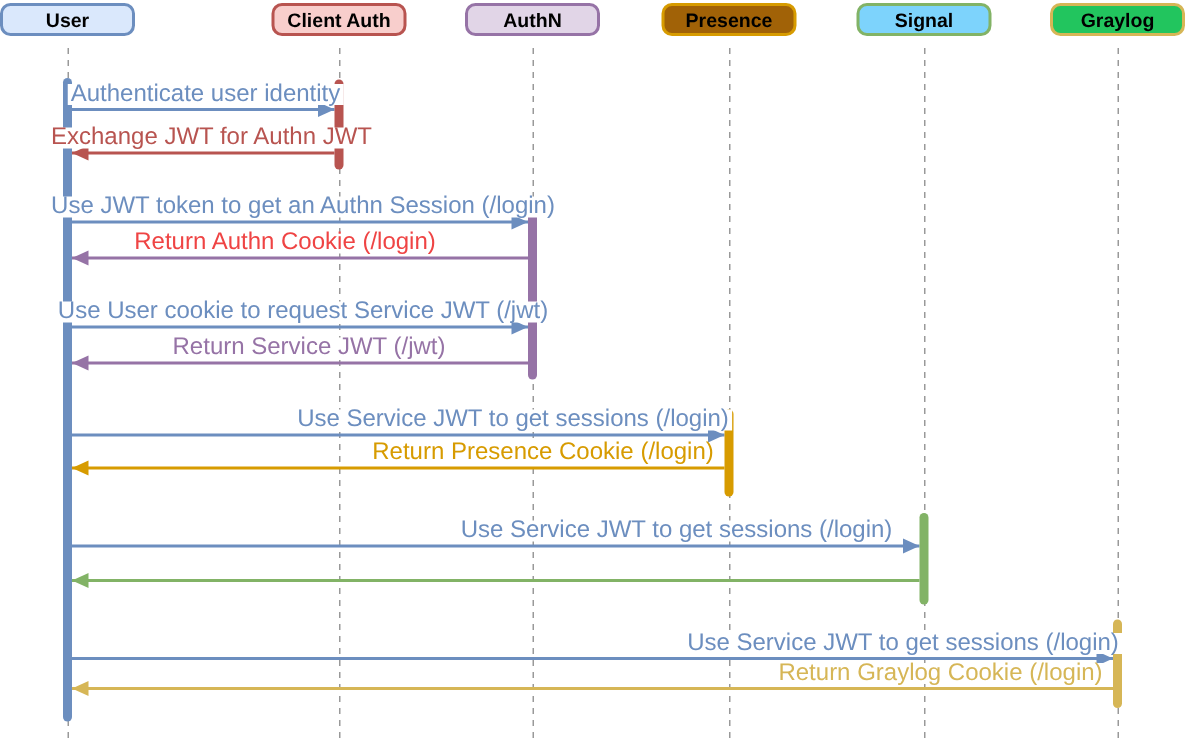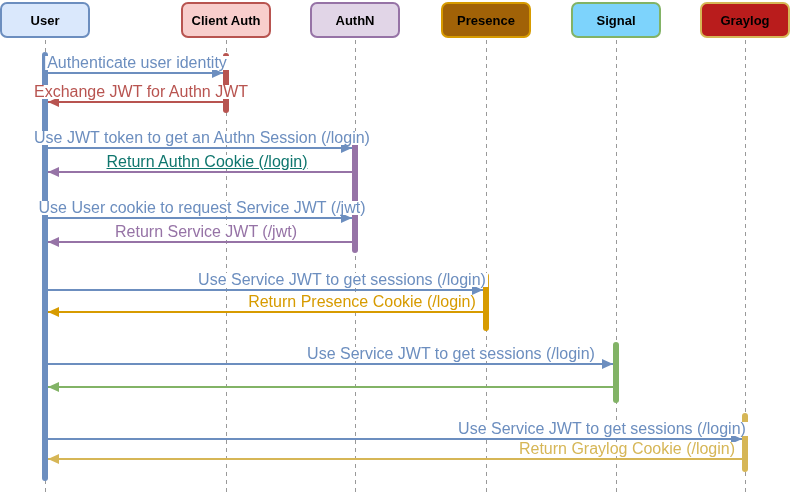--- a/index.html
+++ b/index.html
@@ -44,21 +44,21 @@
   .activation {
     position: absolute;
     width: 6px;
     border-radius: 3px;
     z-index: 3;
   }
   .actor-head {
     position: absolute;
     top: 2px;
     width: 90px;
-    height: 36px;
+    height: 22px;
     box-sizing: border-box;
     border: 2px solid #c2410c;
     border-radius: 7px;
     display: flex;
     align-items: center;
     justify-content: center;
     font-size: 13px;
     font-weight: bold;
     color: #000000;
     z-index: 5;
@@ -78,21 +78,21 @@
     <div class="msg-head" style="top: 68px; left: 212px; border-left: 11px solid rgb(108, 142, 191);"></div>
     <div class="msg-label" style="left: 137px; top: 56px; color: rgb(108, 142, 191);">Authenticate user identity</div>
     <div class="msg-line" style="left: 48px; width: 175px; top: 101px; background: rgb(184, 84, 80);"></div>
     <div class="msg-head" style="top: 97px; left: 48px; border-right: 11px solid rgb(184, 84, 80);"></div>
     <div class="msg-label" style="left: 141px; top: 85px; color: rgb(184, 84, 80);">Exchange JWT for Authn JWT</div>
     <div class="msg-line" style="left: 48px; width: 304px; top: 147px; background: rgb(108, 142, 191);"></div>
     <div class="msg-head" style="top: 143px; left: 341px; border-left: 11px solid rgb(108, 142, 191);"></div>
     <div class="msg-label" style="left: 202px; top: 131px; color: rgb(108, 142, 191);">Use JWT token to get an Authn Session (/login)</div>
     <div class="msg-line" style="left: 48px; width: 304px; top: 171px; background: rgb(150, 115, 166);"></div>
     <div class="msg-head" style="top: 167px; left: 48px; border-right: 11px solid rgb(150, 115, 166);"></div>
-    <div class="msg-label" style="left: 207px; top: 155px; color: #0f766e; text-decoration: underline;">Return Authn Cookie (/login)</div>
+    <div class="msg-label" style="left: 190px; top: 155px; color: #ef4444;">Return Authn Cookie (/login)</div>
     <div class="msg-line" style="left: 48px; width: 304px; top: 217px; background: rgb(108, 142, 191);"></div>
     <div class="msg-head" style="top: 213px; left: 341px; border-left: 11px solid rgb(108, 142, 191);"></div>
     <div class="msg-label" style="left: 202px; top: 201px; color: rgb(108, 142, 191);">Use User cookie to request Service JWT (/jwt)</div>
     <div class="msg-line" style="left: 48px; width: 304px; top: 241px; background: rgb(150, 115, 166);"></div>
     <div class="msg-head" style="top: 237px; left: 48px; border-right: 11px solid rgb(150, 115, 166);"></div>
     <div class="msg-label" style="left: 206px; top: 225px; color: rgb(150, 115, 166);">Return Service JWT (/jwt)</div>
     <div class="msg-line" style="left: 48px; width: 435px; top: 289px; background: rgb(108, 142, 191);"></div>
     <div class="msg-head" style="top: 285px; left: 472px; border-left: 11px solid rgb(108, 142, 191);"></div>
     <div class="msg-label" style="left: 342px; top: 273px; color: rgb(108, 142, 191);">Use Service JWT to get sessions (/login)</div>
     <div class="msg-line" style="left: 48px; width: 435px; top: 311px; background: rgb(215, 155, 0);"></div>
@@ -123,16 +123,16 @@
     </div>
     <div class="activation" style="left: 483px; top: 273px; height: 58px; background: rgb(215, 155, 0);"></div>
     <div class="actor-head" style="left: 441px; background: #a16207; border-color: rgb(215, 155, 0); color: rgb(0, 0, 0);">
       <span>Presence</span>
     </div>
     <div class="activation" style="left: 613px; top: 342px; height: 61px; background: rgb(130, 179, 102);"></div>
     <div class="actor-head" style="left: 571px; background: #7dd3fc; border-color: rgb(130, 179, 102); color: rgb(0, 0, 0);">
       <span>Signal</span>
     </div>
     <div class="activation" style="left: 742px; top: 413px; height: 59px; background: rgb(214, 182, 86);"></div>
-    <div class="actor-head" style="left: 700px; background: #b91c1c; border-color: rgb(214, 182, 86); color: rgb(0, 0, 0);">
+    <div class="actor-head" style="left: 700px; background: #22c55e; border-color: rgb(214, 182, 86); color: rgb(0, 0, 0);">
       <span>Graylog</span>
     </div>
   </div>
 
 </body></html>

